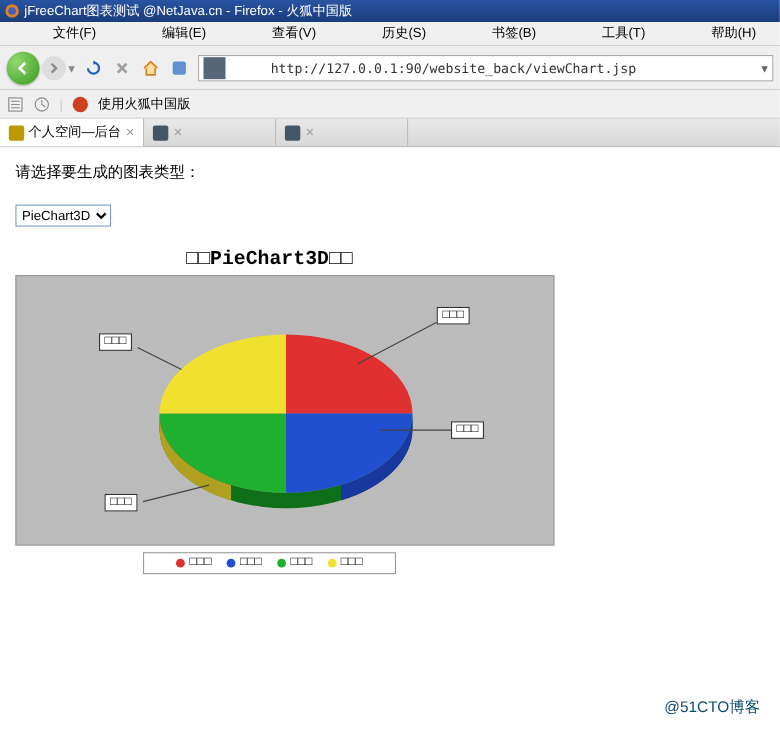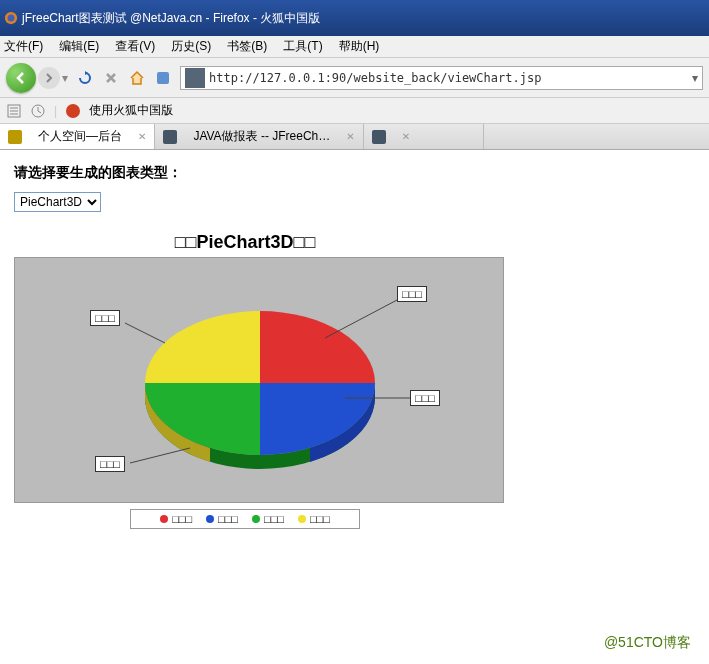--- a/index.html
+++ b/index.html
@@ -1,57 +1,57 @@
 <!DOCTYPE html>
 <html><head>
   <meta charset="utf-8">
   <style>
     * { margin: 0; padding: 0; box-sizing: border-box; }
     body { font-family: "SimSun", Arial, sans-serif; font-size: 12px; width: 709px; height: 664px; background: #fff; overflow: hidden; }
     
-    .titlebar { background: linear-gradient(#2954a3, #1a3c7a); color: #fff; height: 36px; display: flex; align-items: center; padding: 0 4px; }
+    .titlebar { background: linear-gradient(#2954a3, #1a3c7a); color: #fff; height: 20px; display: flex; align-items: center; padding: 0 4px; }
     .titlebar-icon { width: 14px; height: 14px; margin-right: 4px; }
     
     .menubar { background: #f0f0f0; height: 22px; display: flex; align-items: center; padding: 0 4px; border-bottom: 1px solid #ccc; }
-    .menubar span { margin-right: 16px; cursor: default; }
+    .menubar span { margin-right: 16px; cursor: default; margin-left: 44px; }
     
     .toolbar { background: #efefef; height: 40px; display: flex; align-items: center; padding: 0 6px; border-bottom: 1px solid #ccc; gap: 8px; }
     .nav-group { display: flex; align-items: center; }
     .back-btn { width: 30px; height: 30px; border-radius: 50%; background: radial-gradient(circle at 30% 30%, #8fd86f, #3a9a1f); display: flex; align-items: center; justify-content: center; box-shadow: 0 1px 2px rgba(0,0,0,0.3); }
     .fwd-btn { width: 22px; height: 22px; border-radius: 50%; background: #ddd; display: flex; align-items: center; justify-content: center; margin-left: 2px; }
     .tool-icon { width: 18px; height: 18px; display: inline-flex; align-items: center; justify-content: center; }
-    .url-bar { flex: 1; display: flex; align-items: center; height: 24px; border: 1px solid #aaa; background: #fff; }
+    .url-bar { flex: 1; display: flex; align-items: center; height: 24px; border: 1px solid #aaa; background: #fff; gap: 37px; }
     .url-icon { width: 20px; height: 20px; margin: 0 4px; background: #567; }
     .url-text { flex: 1; font-family: monospace; font-size: 12px; color: #333; }
     .dropdown-arrow { padding: 0 4px; color: #666; }
     
     .bookmark-bar { background: #f0f0f0; height: 26px; display: flex; align-items: center; padding: 0 6px; border-bottom: 1px solid #ccc; gap: 8px; }
     .bm-icon { width: 16px; height: 16px; display: inline-block; }
     
     .tab-strip { background: linear-gradient(#e8e8e8, #d8d8d8); height: 26px; display: flex; align-items: stretch; border-bottom: 1px solid #aaa; }
-    .tab { display: flex; align-items: center; padding: 0 8px; border-right: 1px solid #bbb; gap: 16px; min-width: 120px; }
+    .tab { display: flex; align-items: center; padding: 0 8px; border-right: 1px solid #bbb; gap: 4px; min-width: 120px; }
     .tab.active { background: #fff; }
     .tab-favicon { width: 14px; height: 14px; background: #b90; border-radius: 2px; }
     .tab-favicon.java { background: #456; }
     .tab-close { color: #999; font-size: 10px; }
     
     .content { padding: 14px; background: #fff; }
-    .prompt { font-size: 14px; margin-bottom: 10px; font-weight: bold; }
+    .prompt { font-size: 14px; margin-bottom: 20px; }
     .chart-select { font-size: 12px; padding: 1px; border: 1px solid #7a9bc4; background: #fff; width: 87px; }
     
-    .chart-wrap { margin-top: 20px; width: 462px; }
+    .chart-wrap { margin-top: 20px; width: 462px; font-family: Liberation Mono, monospace; }
     .chart-title { font-size: 18px; font-weight: bold; text-align: center; margin-bottom: 4px; }
     .chart-box { border: 1px solid #999; background: #bbb; width: 490px; height: 246px; position: relative; }
     .legend-row { display: flex; justify-content: center; gap: 14px; border: 1px solid #999; width: 230px; margin: 6px auto 0; padding: 3px 8px; }
     .legend-item { display: flex; align-items: center; gap: 4px; font-size: 11px; }
     .legend-swatch { width: 8px; height: 8px; border-radius: 50%; }
     
     .callout { position: absolute; background: #fff; border: 1px solid #333; padding: 1px 4px; font-size: 11px; }
     
-    .watermark { position: fixed; bottom: 12px; right: 18px; color: #4d7c0f; font-size: 14px; margin-left: 18px; }
+    .watermark { position: fixed; bottom: 12px; right: 18px; color: #0c4a6e; font-size: 14px; margin-left: 18px; }
   </style>
 </head>
 <body>
 
 <div class="titlebar">
   <svg class="titlebar-icon" viewBox="0 0 16 16">
       <circle cx="8" cy="8" r="7" fill="#e08020"></circle>
       <circle cx="8" cy="8" r="4" fill="#4060c0"></circle>
     </svg>
   <span>jFreeChart图表测试 @NetJava.cn - Firefox - 火狐中国版</span>
@@ -126,21 +126,20 @@
 </div>
 
 <div class="tab-strip">
   <div class="tab active">
     <span class="tab-favicon"></span>
     <span>个人空间—后台</span>
     <span class="tab-close">✕</span>
   </div>
   <div class="tab">
     <span class="tab-favicon java"></span>
-    <span>JAVA做报表 -- JFreeCh…</span>
     <span class="tab-close">✕</span>
   </div>
   <div class="tab">
     <span class="tab-favicon java"></span>
     <span class="tab-close">✕</span>
   </div>
 </div>
 
 <div class="content">
   <div class="prompt">请选择要生成的图表类型：</div>

